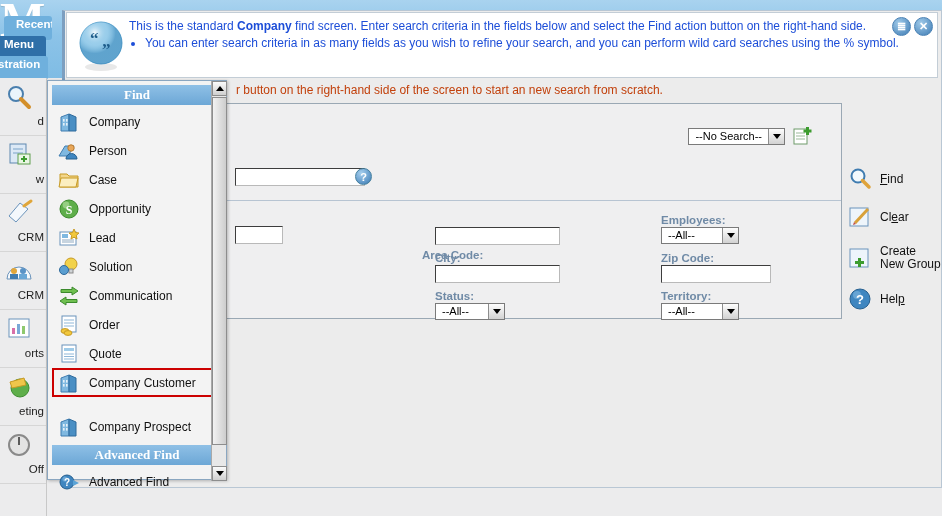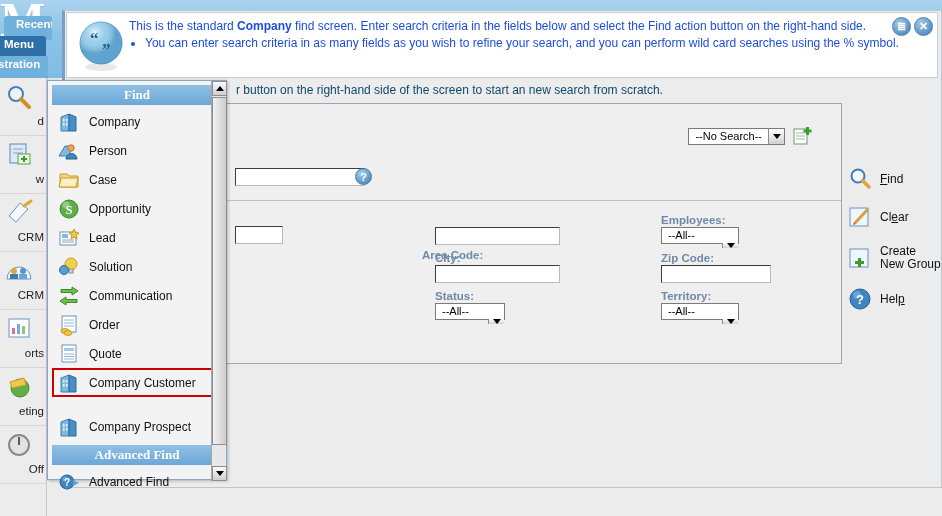--- a/index.html
+++ b/index.html
@@ -91,26 +91,26 @@
     width: 19px; height: 19px; border-radius: 50%;
     background: radial-gradient(circle at 35% 30%, #9fc9e8, #5b93c4 70%, #3c78ad);
     border: 1px solid #4a82b5;
     display: flex; align-items: center; justify-content: center;
     color: #fff; font-size: 11px; font-weight: bold; line-height: 1;
   }
 
   
   .help-line3 {
     position: absolute; left: 236px; top: 83px;
-    font-size: 12px; color: #0c4a6e; white-space: nowrap;
+    font-size: 12px; color: #c2410c; white-space: nowrap;
   }
 
   
   .search-panel {
-    position: absolute; left: 222px; top: 103px; width: 620px; height: 261px;
+    position: absolute; left: 222px; top: 103px; width: 620px; height: 216px;
     background: #efeff0;
     border: 1px solid #9aa8b4;
     border-left: 3px solid #7d9fc0;
   }
   .nosearch-wrap { position: absolute; right: 28px; top: 22px; display: flex; align-items: center; gap: 8px; }
   .sel-box {
     display: inline-flex; align-items: stretch;
     height: 17px; border: 1px solid #7a7a7a; background: #ffffff;
     font-size: 11px;
   }
@@ -131,21 +131,21 @@
     white-space: nowrap;
   }
   .txt-input {
     position: absolute;
     background: #ffffff;
     border: 1px solid #b9b9b9;
     border-top: 1px solid #3d3d3d;
     border-left: 1px solid #3d3d3d;
     height: 18px;
   }
-  .sel-input { position: absolute; flex-direction: column; }
+  .sel-input { position: absolute; }
 
   .qmark {
     position: absolute;
     width: 17px; height: 17px; border-radius: 50%;
     background: radial-gradient(circle at 35% 28%, #a6cfee, #5a93c6 70%, #36749f);
     border: 1px solid #45809e;
     color: #fff; font-size: 11px; font-weight: bold;
     display: flex; align-items: center; justify-content: center;
   }
 

